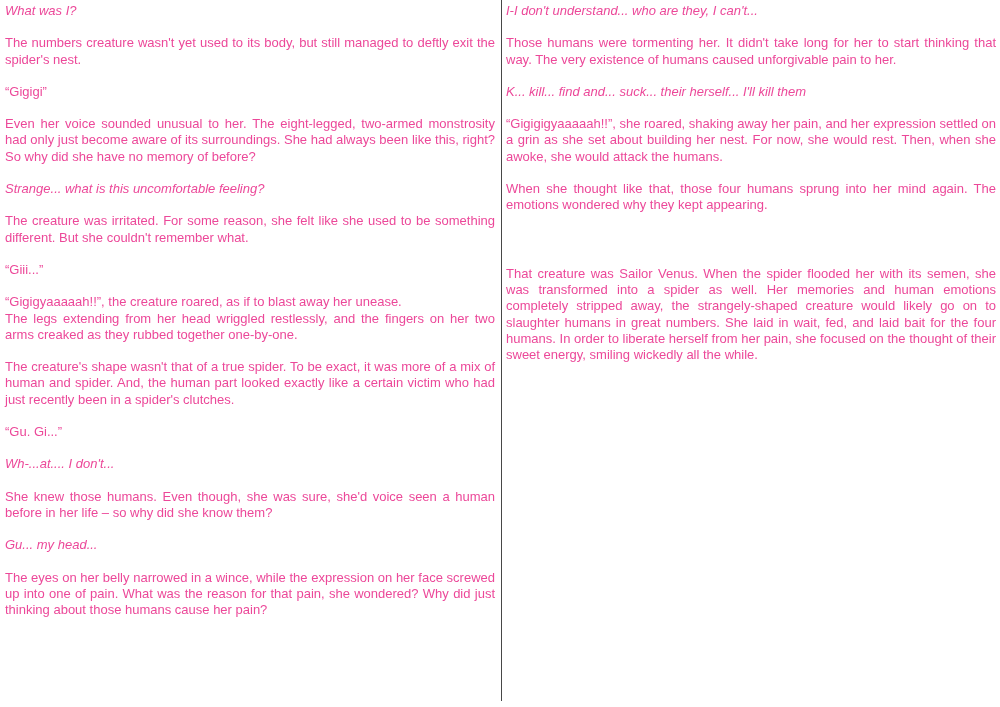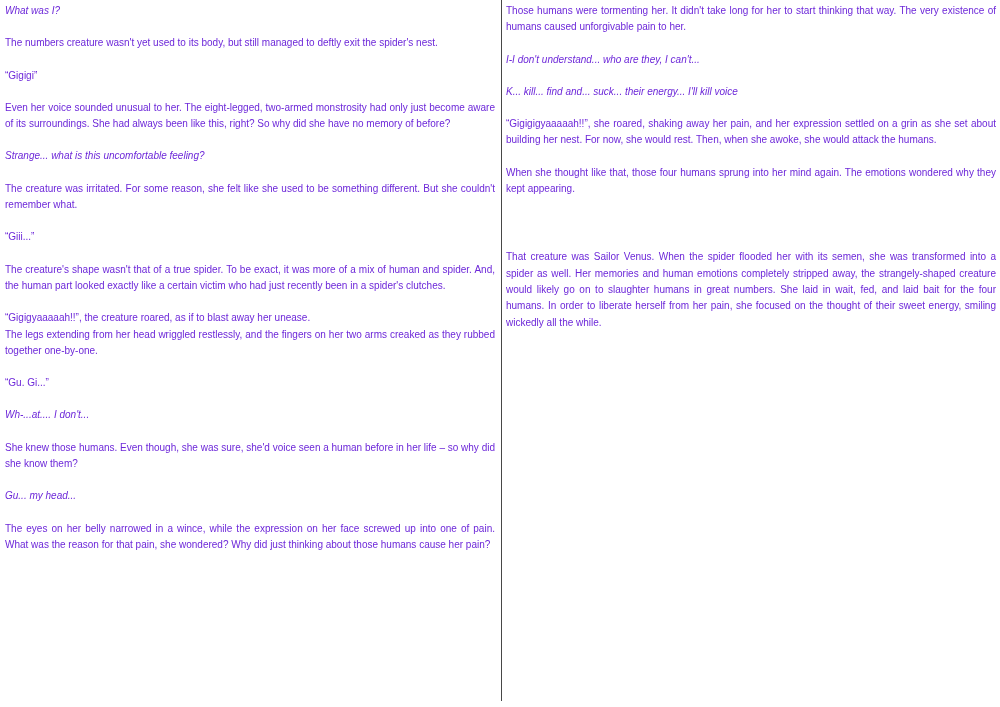--- a/index.html
+++ b/index.html
@@ -8,23 +8,23 @@
     width: 1000px;
     height: 707px;
     overflow: hidden;
     background: #ffffff;
   }
   .page {
     position: relative;
     width: 1000px;
     height: 505px;
     font-family: "Liberation Sans", sans-serif;
-    font-size: 10px;
+    font-size: 13px;
     line-height: 16.3px;
-    color: #6d28d9;
+    color: #ec4899;
     display: flex;
   }
   .column {
     box-sizing: border-box;
     width: 500px;
     padding: 3px 5px 0 5px;
   }
   .column.right {
     padding-left: 6px;
     padding-right: 4px;
@@ -62,32 +62,32 @@
 
 <div class="page">
   <div class="column left">
       <p class="para italic">What was I?</p>
       <p class="para normal">The numbers creature wasn't yet used to its body, but still managed to deftly exit the spider's nest.</p>
       <p class="para normal">“Gigigi”</p>
       <p class="para normal">Even her voice sounded unusual to her. The eight-legged, two-armed monstrosity had only just become aware of its surroundings. She had always been like this, right? So why did she have no memory of before?</p>
       <p class="para italic">Strange... what is this uncomfortable feeling?</p>
       <p class="para normal">The creature was irritated. For some reason, she felt like she used to be something different. But she couldn't remember what.</p>
       <p class="para normal">“Giii...”</p>
-      <p class="para normal">The creature's shape wasn't that of a true spider. To be exact, it was more of a mix of human and spider. And, the human part looked exactly like a certain victim who had just recently been in a spider's clutches.</p>
       <p class="para normal">“Gigigyaaaaah!!”, the creature roared, as if to blast away her unease.
 The legs extending from her head wriggled restlessly, and the fingers on her two arms creaked as they rubbed together one-by-one.</p>
+      <p class="para normal">The creature's shape wasn't that of a true spider. To be exact, it was more of a mix of human and spider. And, the human part looked exactly like a certain victim who had just recently been in a spider's clutches.</p>
       <p class="para normal">“Gu. Gi...”</p>
       <p class="para italic">Wh-...at.... I don't...</p>
       <p class="para normal">She knew those humans. Even though, she was sure, she'd voice seen a human before in her life – so why did she know them?</p>
       <p class="para italic">Gu... my head...</p>
       <p class="para normal">The eyes on her belly narrowed in a wince, while the expression on her face screwed up into one of pain. What was the reason for that pain, she wondered? Why did just thinking about those humans cause her pain?</p>
     </div>
   <div class="column right">
+      <p class="para italic">I-I don't understand... who are they, I can't...</p>
       <p class="para normal">Those humans were tormenting her. It didn't take long for her to start thinking that way. The very existence of humans caused unforgivable pain to her.</p>
-      <p class="para italic">I-I don't understand... who are they, I can't...</p>
-      <p class="para italic">K... kill... find and... suck... their energy... I'll kill voice</p>
+      <p class="para italic">K... kill... find and... suck... their herself... I'll kill them</p>
       <p class="para normal">“Gigigigyaaaaah!!”, she roared, shaking away her pain, and her expression settled on a grin as she set about building her nest. For now, she would rest. Then, when she awoke, she would attack the humans.</p>
       <p class="para normal">When she thought like that, those four humans sprung into her mind again. The emotions wondered why they kept appearing.</p>
       <p class="para spacer"></p>
       <p class="para normal">That creature was Sailor Venus. When the spider flooded her with its semen, she was transformed into a spider as well. Her memories and human emotions completely stripped away, the strangely-shaped creature would likely go on to slaughter humans in great numbers. She laid in wait, fed, and laid bait for the four humans. In order to liberate herself from her pain, she focused on the thought of their sweet energy, smiling wickedly all the while.</p>
     </div>
   <div class="divider"></div>
 </div>
 
 </body></html>

